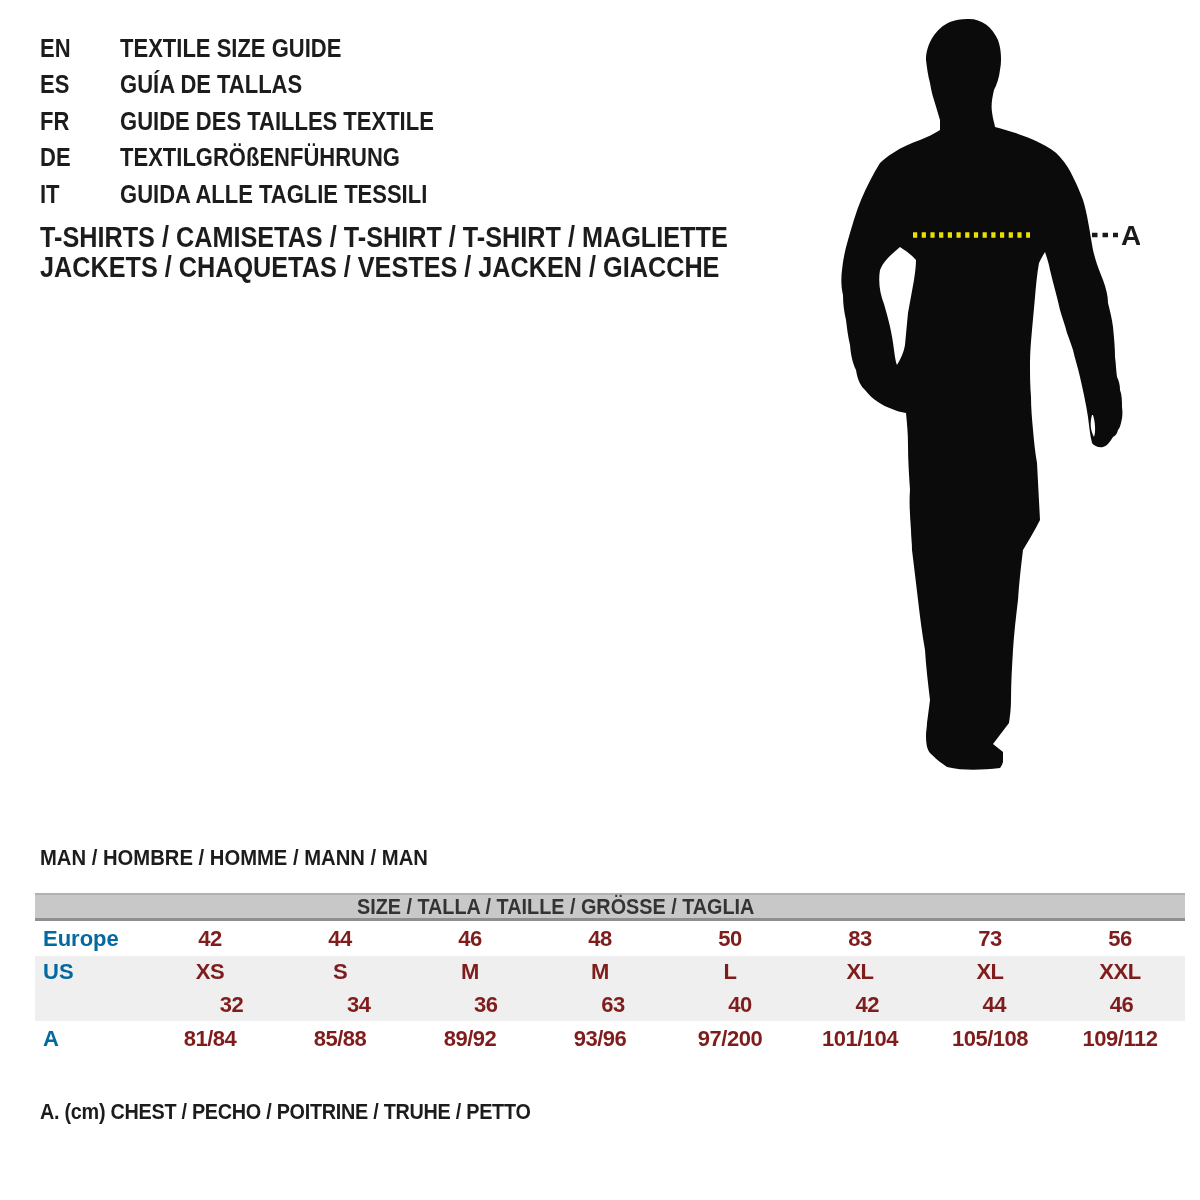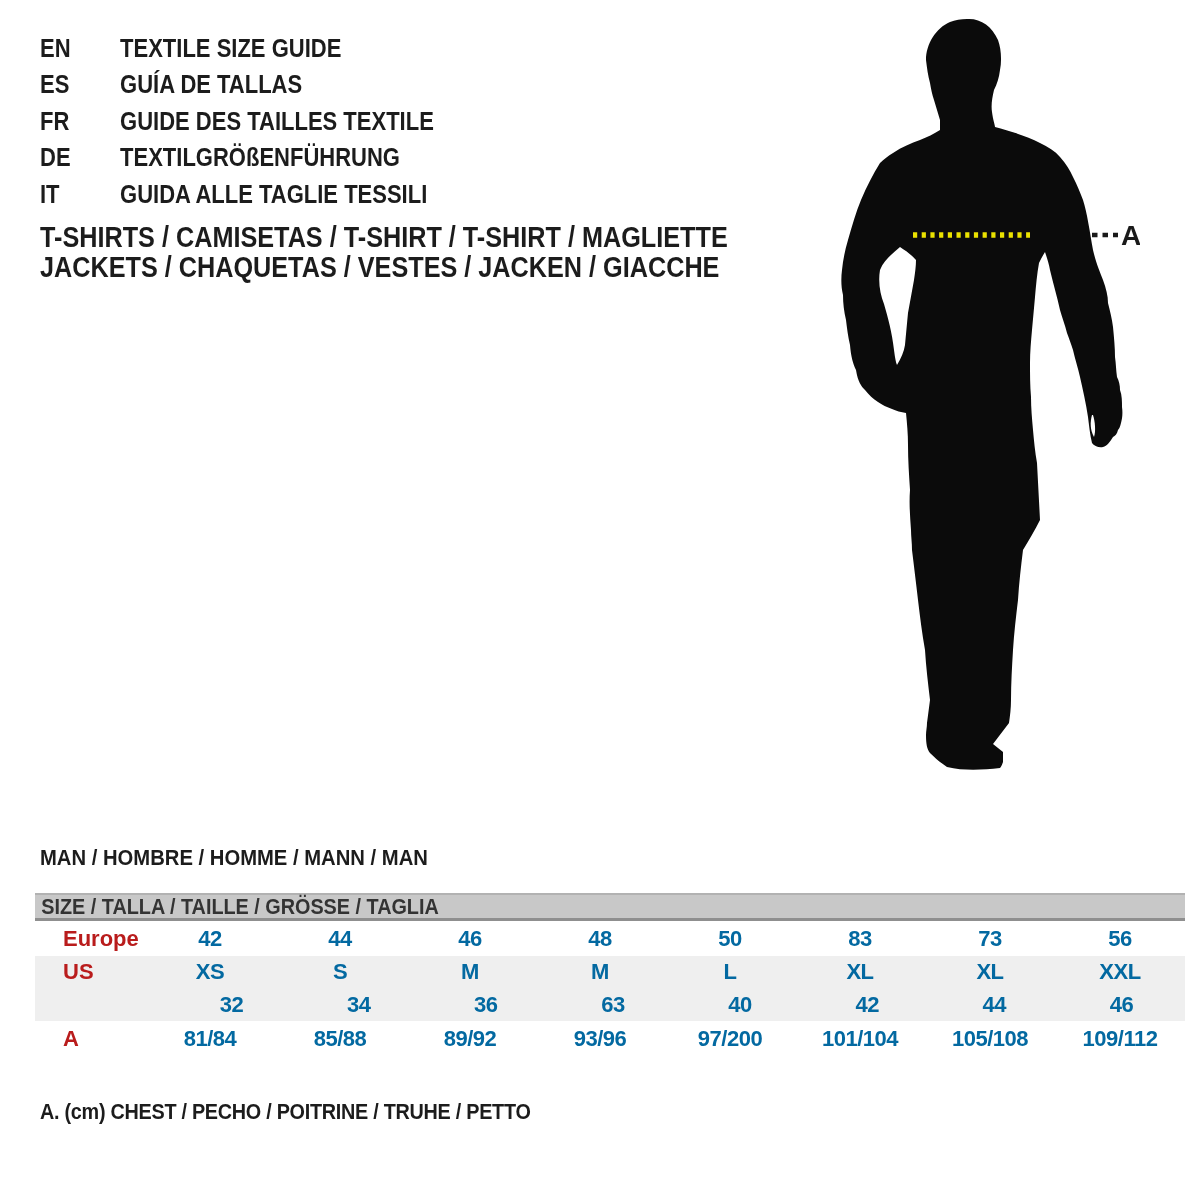--- a/index.html
+++ b/index.html
@@ -20,29 +20,29 @@
   .cat-line{font-size:29px;font-weight:bold;line-height:30px;white-space:nowrap;}
   
   .fig{left:840px;top:8px;width:300px;height:772px;}
   
   .man-head{left:40px;top:845px;font-size:22px;font-weight:bold;
     transform:scaleX(0.92);transform-origin:left top;white-space:nowrap;}
   
   .size-table{left:35px;top:893px;width:1150px;}
   .thead{
     height:28px;box-sizing:border-box;background:#c8c8c8;
-    border-top:2px solid #b2b2b2;border-bottom:3px solid #8f8f8f;
+    border-top:2px solid #b2b2b2;border-bottom:3px solid #8f8f8f;text-align:center;
   }
   .thead-text{
     display:block;padding-left:7px;font-size:22px;font-weight:bold;color:#333;
     line-height:23px;transform:scaleX(0.9);transform-origin:left top;white-space:nowrap;
   }
   .trow{display:grid;grid-template-columns:110px repeat(8,1fr);align-items:center;}
-  .trow .lbl{padding-left:8px;font-size:22px;font-weight:bold;color:#b91c1c;text-align:left;margin-left:20px;}
-  .trow .val{font-size:22px;font-weight:bold;color:#0369a1;text-align:center;letter-spacing:-0.5px;}
+  .trow .lbl{padding-left:8px;font-size:22px;font-weight:bold;color:#0369a1;text-align:left;}
+  .trow .val{font-size:22px;font-weight:bold;color:#7f1d1d;text-align:center;letter-spacing:-0.5px;}
   .r-europe{height:35px;background:#ffffff;}
   .r-us{height:32px;background:#efefef;}
   .r-num{height:33px;background:#efefef;padding-left:23px;}
   .r-a{height:35px;background:#ffffff;}
   
   .footnote{left:40px;top:1099px;font-size:22px;font-weight:bold;
     transform:scaleX(0.9);transform-origin:left top;white-space:nowrap;letter-spacing:-0.3px;}
 </style>
 </head>
 <body>

